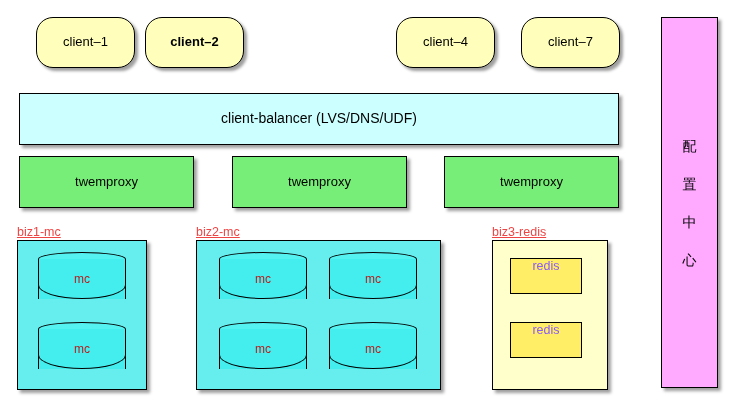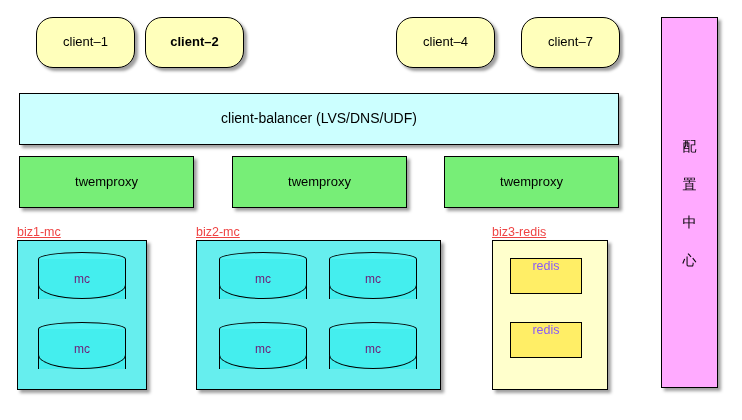--- a/index.html
+++ b/index.html
@@ -139,21 +139,21 @@
   }
   .cyl .cyl-label {
     position: absolute;
     left: 0; top: 0;
     width: 88px;
     height: 54px;
     display: flex;
     align-items: center;
     justify-content: center;
     font-size: 12px;
-    color: #701a75;
+    color: #b91c1c;
     z-index: 3;
   }
 
   
   #biz1 .cyl.c0 { left: 21px; top: 26px; }
   #biz1 .cyl.c1 { left: 21px; top: 96px; }
 
   
   #biz2 .cyl.c0 { left: 23px;  top: 26px; }
   #biz2 .cyl.c1 { left: 133px; top: 26px; }

